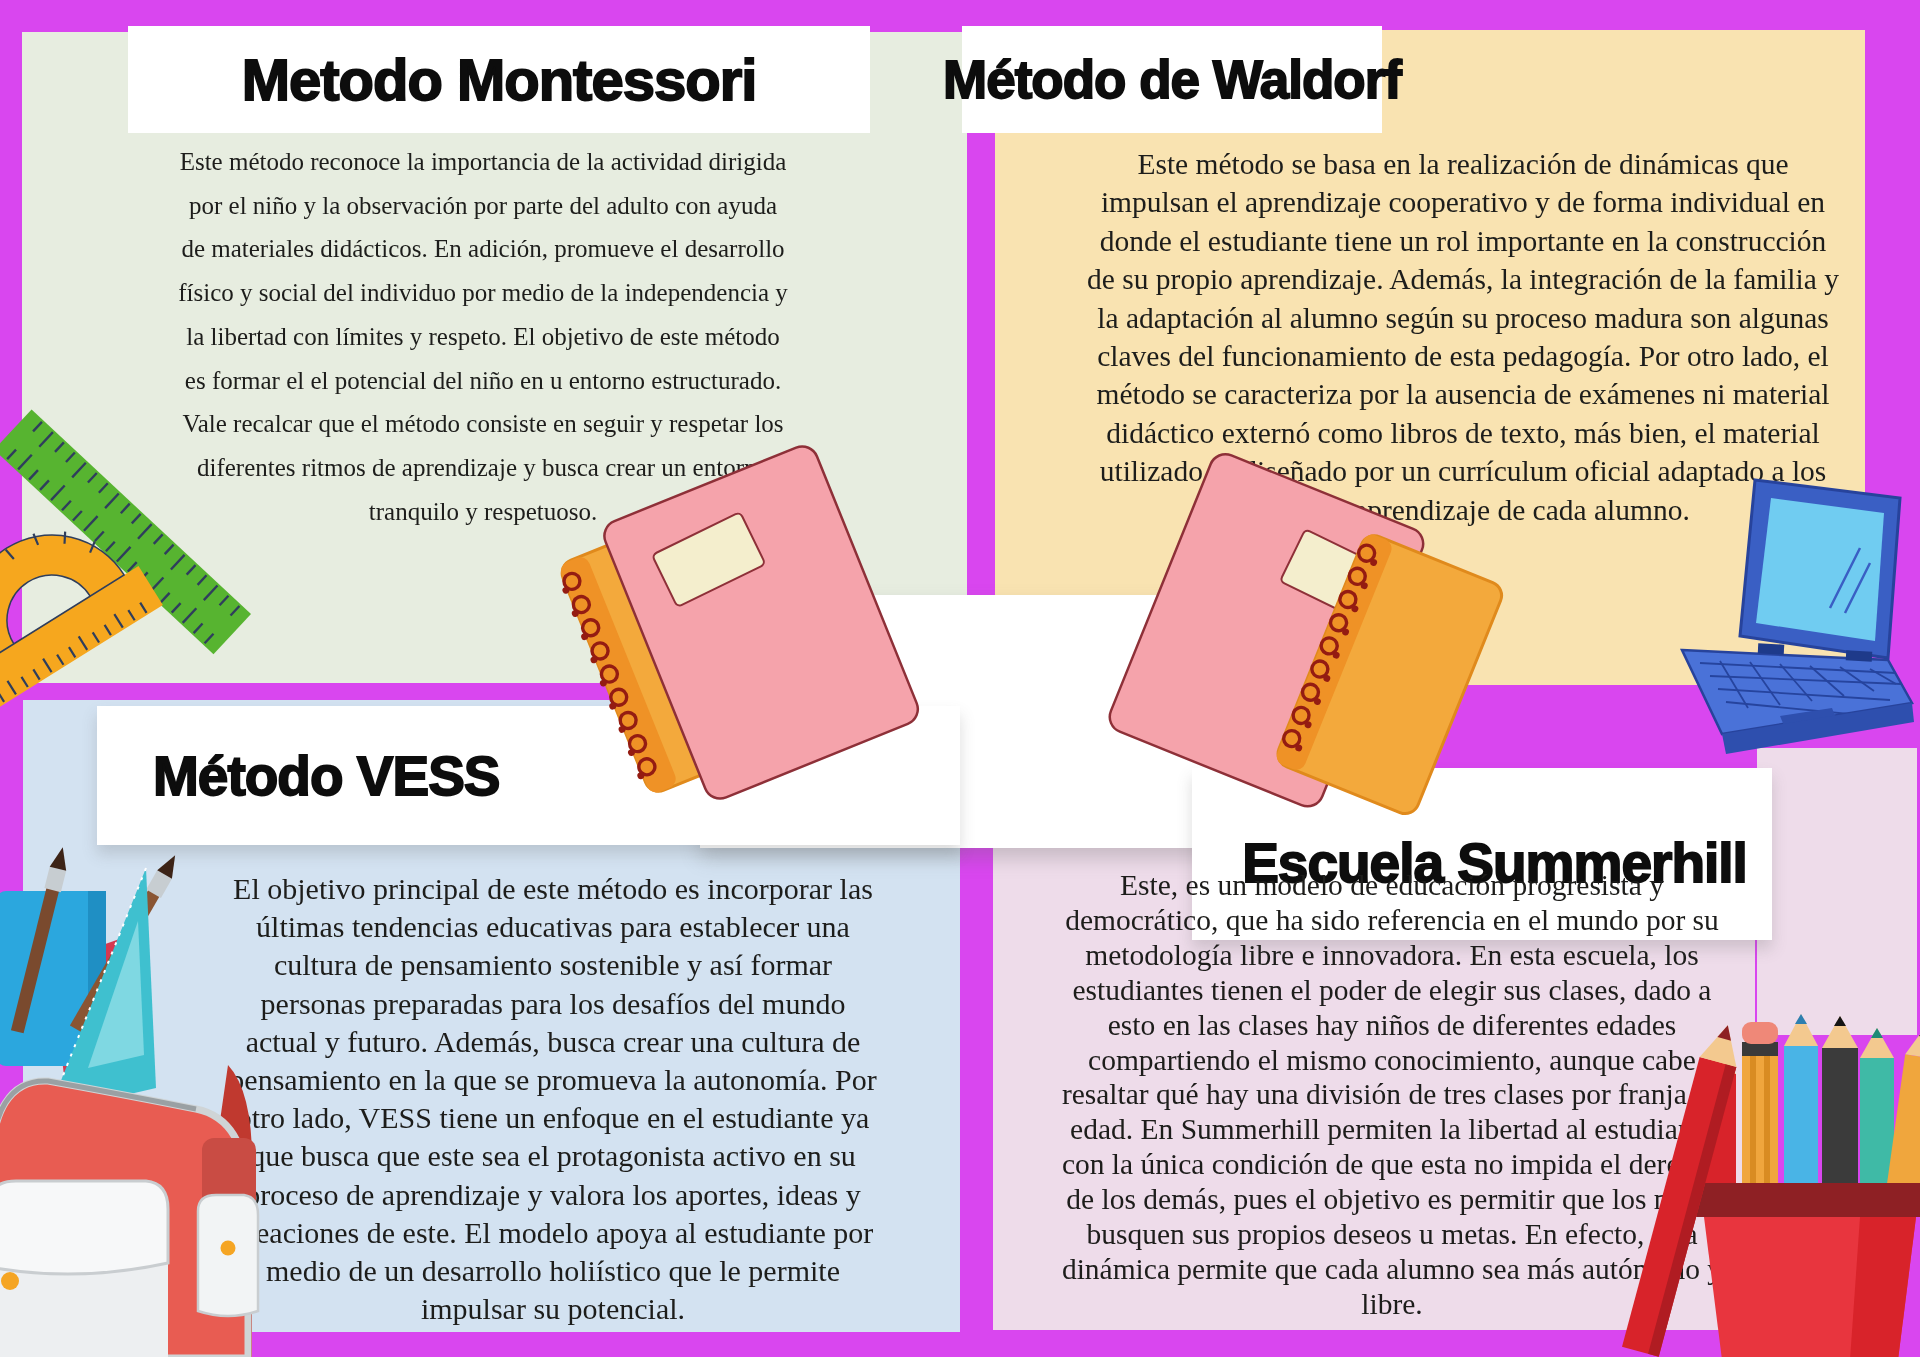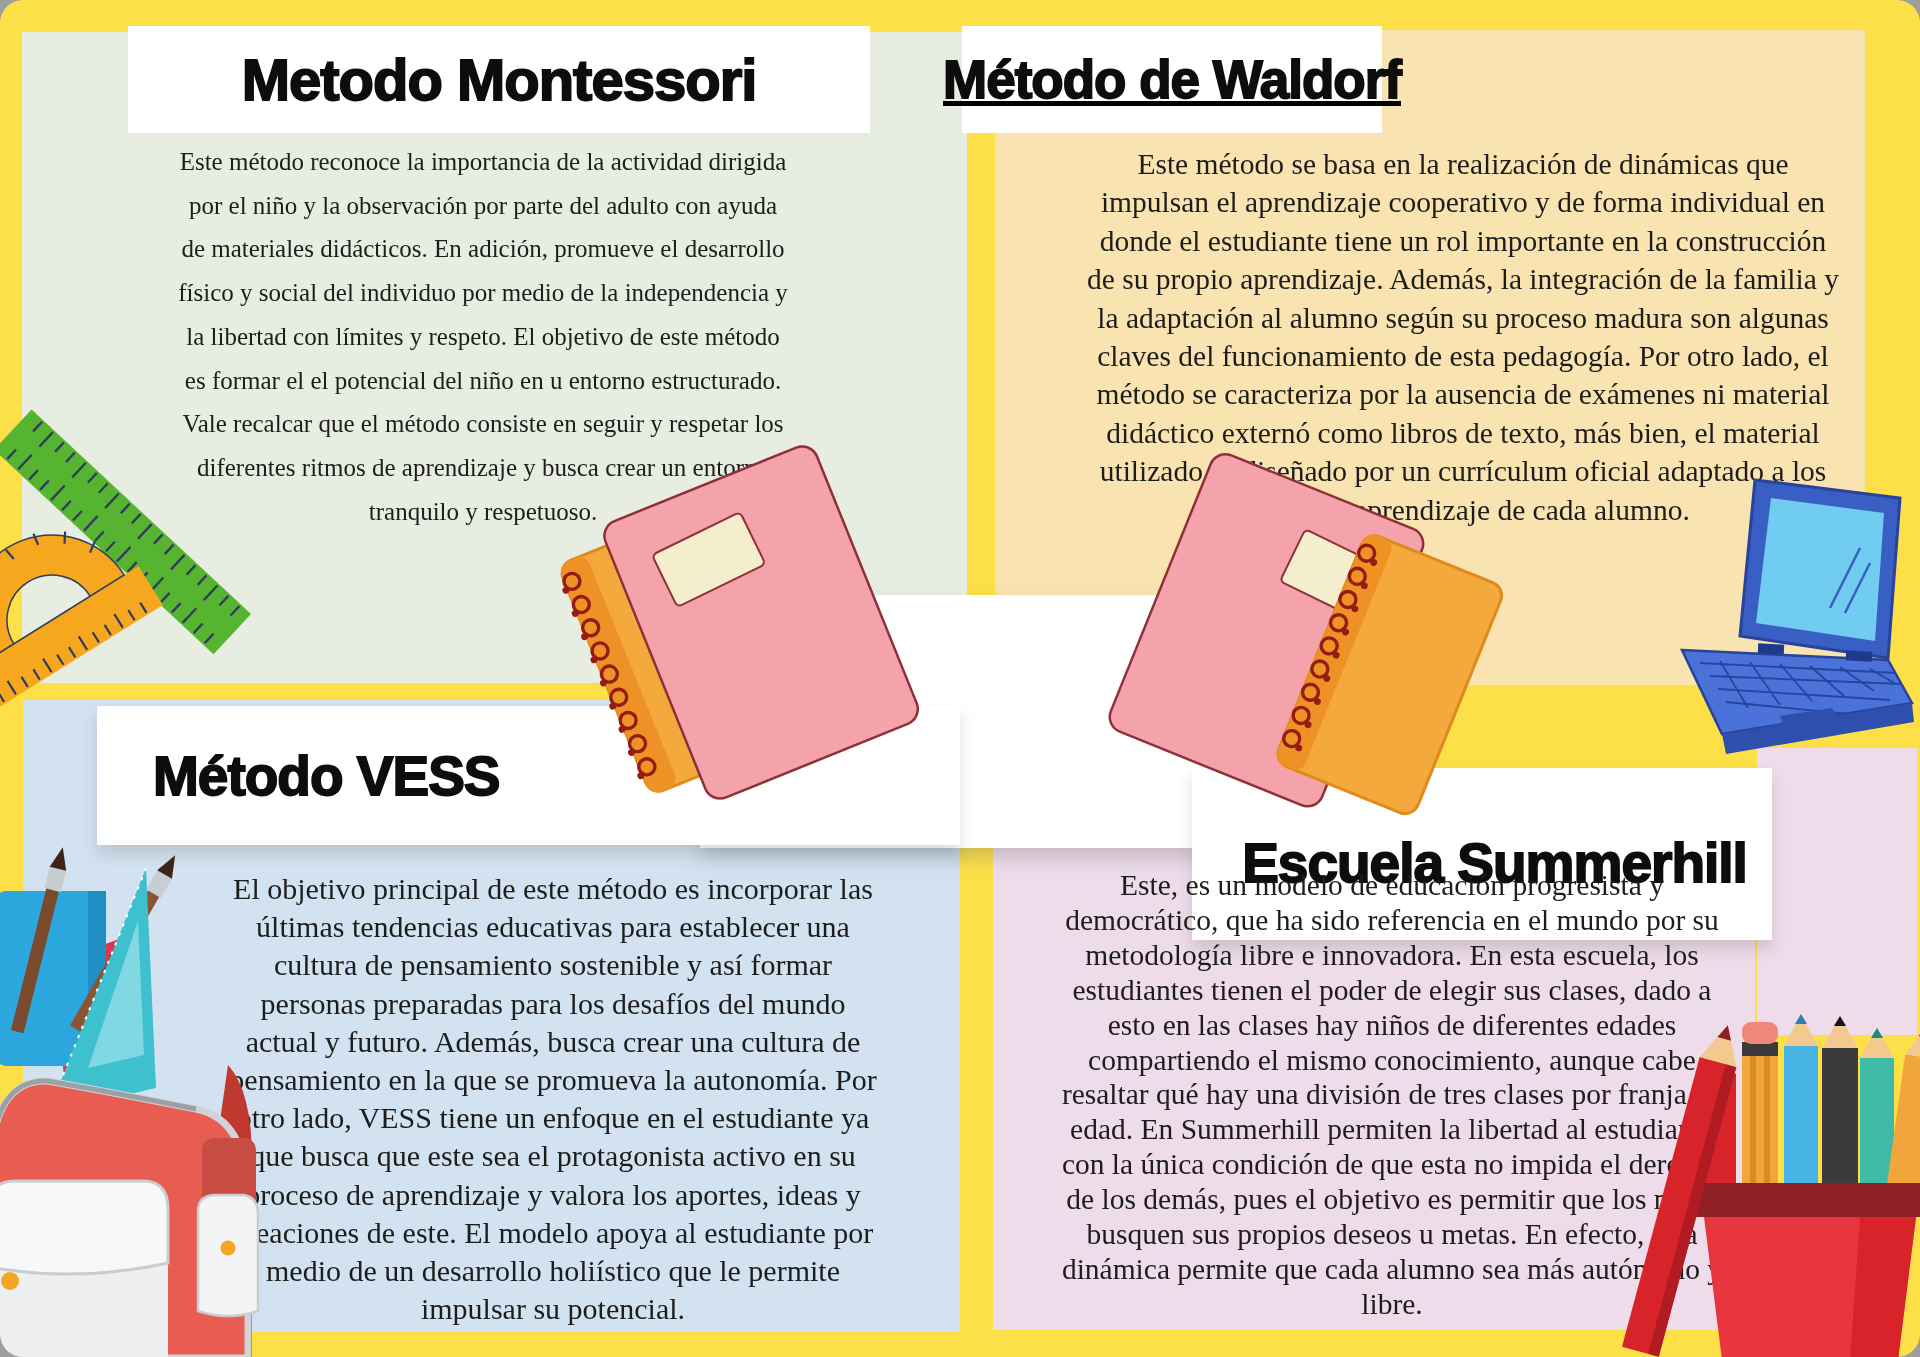--- a/index.html
+++ b/index.html
@@ -1,17 +1,17 @@
 <!DOCTYPE html>
 <html style="--panel_green: #e7ede0; --panel_orange: #f9e3b1; --panel_blue: #d3e2f1; --panel_lavender: #eedcea; --text_black: #1d1d1b; --accent_red: #e8353e; --accent_dark_red: #8e2024; --accent_green: #57b430; --accent_orange: #f6a71e; --accent_blue: #3a5fc4; --accent_light_blue: #70ccf1; --accent_pink: #f5a3ab; --accent_teal: #3fc0cf; --accent_yellow: #f3a93c; --accent_cream: #f4eecd;"><head>
 <meta charset="utf-8">
 <style>
   html,body{margin:0;padding:0;background:#9e9e9e;}
-  #stage{position:relative;width:1920px;height:1357px;background:#fde047;overflow:hidden;
-         font-family:"Liberation Sans",sans-serif;border-radius:23px;}
+  #stage{position:relative;width:1920px;height:1357px;background:#d946ef;overflow:hidden;
+         font-family:"Liberation Sans",sans-serif;}
   .panel{position:absolute;}
   .panel.green{background:var(--panel_green);}
   .panel.orange{background:var(--panel_orange);}
   .panel.blue{background:var(--panel_blue);}
   .panel.lavender{background:var(--panel_lavender);}
   .whiteband{position:absolute;background:#ffffff;box-shadow:0 9px 14px rgba(96,96,96,.22);}
   .strip{position:absolute;background:#ffffff;box-shadow:0 10px 18px rgba(96,96,96,.28);}
   .sec-title{font-family:"Liberation Sans",sans-serif;font-weight:700;color:#0d0d0d;
              -webkit-text-stroke:1.8px #0d0d0d;letter-spacing:-1px;white-space:nowrap;}
   .band-flex{display:flex;align-items:center;justify-content:center;}
@@ -34,21 +34,21 @@
   <div class="panel blue" style="left:23px;top:700px;width:937px;height:632px;"></div>
   <div class="panel lavender" style="left:993px;top:837px;width:762px;height:493px;"></div>
   <div class="panel lavender" style="left:1757px;top:748px;width:160px;height:287px;"></div>
 
   <div class="strip" style="left:700px;top:595px;width:540px;height:253px;"></div>
 
   <div class="whiteband band-flex" style="left:128px;top:26px;width:742px;height:107px;box-shadow:none;">
     <div class="sec-title" style="font-size:58px;">Metodo Montessori</div>
   </div>
 
-  <div class="whiteband band-flex" style="left:962px;top:26px;width:420px;height:107px;box-shadow:none;text-decoration:underline;">
+  <div class="whiteband band-flex" style="left:962px;top:26px;width:420px;height:107px;box-shadow:none;">
     <div class="sec-title" style="font-size:53px;">Método de Waldorf</div>
   </div>
 
   <div class="whiteband" style="left:97px;top:706px;width:863px;height:139px;display:flex;align-items:center;">
     <div class="sec-title" style="font-size:55px;margin-left:56px;">Método VESS</div>
   </div>
 
   <div class="whiteband band-flex" style="left:1192px;top:768px;width:580px;height:172px;">
     <div class="sec-title" style="font-size:55px;padding-left:25px;padding-top:18px;">Escuela Summerhill</div>
   </div>

